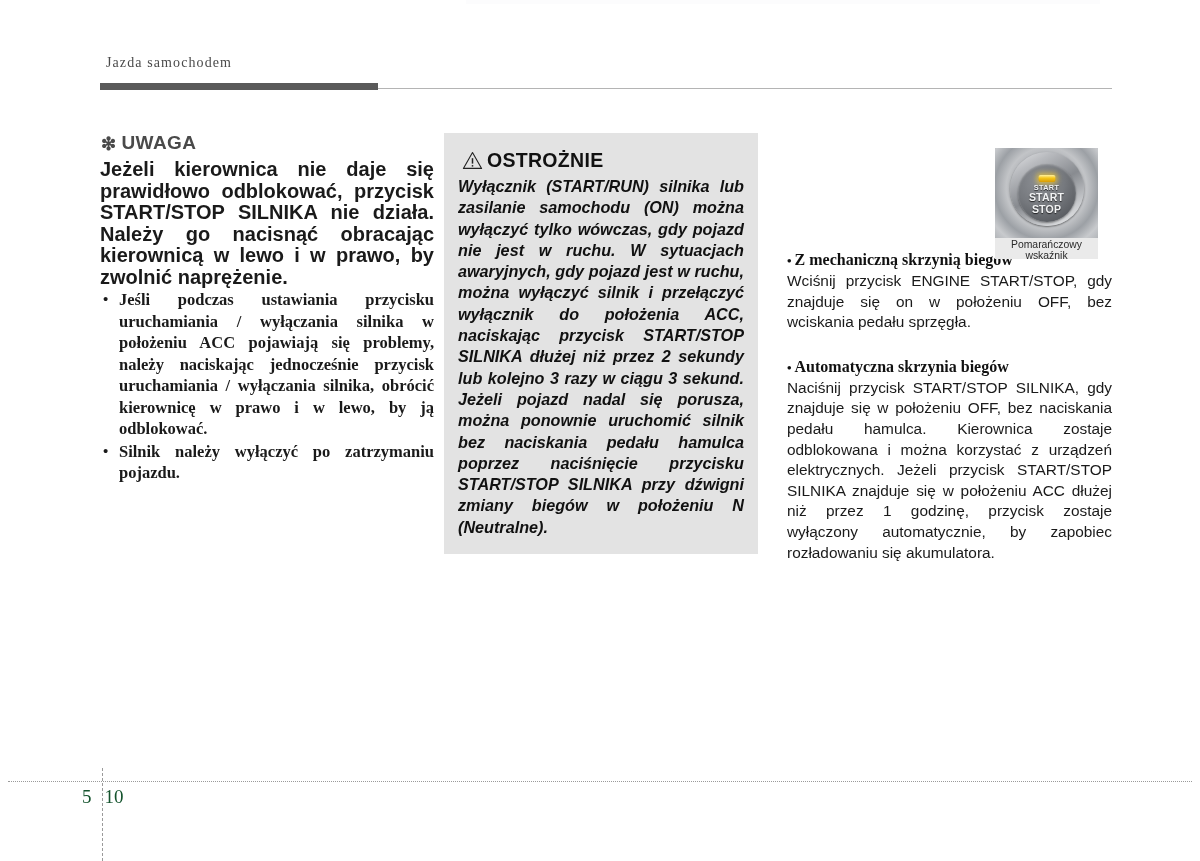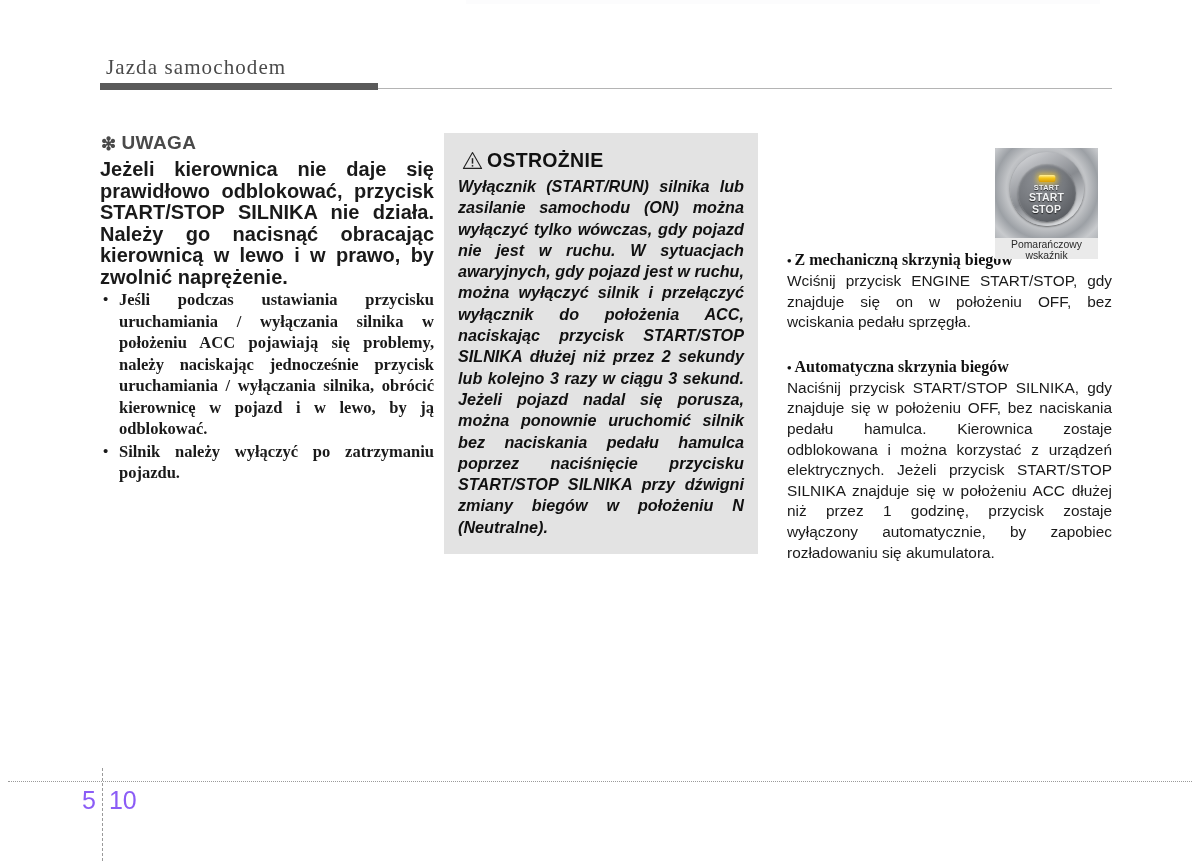--- a/index.html
+++ b/index.html
@@ -48,21 +48,21 @@
     left: 100px;
     top: 55px;
     width: 1012px;
     height: 34px;
   }
   .header-title {
     position: absolute;
     left: 6px;
     top: 0;
     font-family: "Liberation Serif", serif;
-    font-size: 21px;
+    font-size: 14px;
     letter-spacing: 1.1px;
     color: #4a4a4a;
     white-space: nowrap;
   }
   .header-rule-thick {
     position: absolute;
     left: 0;
     top: 28px;
     width: 278px;
     height: 7px;
@@ -277,23 +277,23 @@
     color: #1a1a1a;
     margin: 0;
   }
   .rc-gap { height: 25px; }
 
   
   .folio {
     position: absolute;
     left: 82px;
     top: 786px;
-    font-family: Liberation Sans, sans-serif;
-    font-size: 25px;
-    color: #8b5cf6;
+    font-family: Liberation Serif, serif;
+    font-size: 19px;
+    color: #14532d;
     white-space: nowrap;
   }
   .folio .chap { margin-right: 13px; }
 </style>
 </head>
 <body>
 
 <div class="page-top-tint"></div>
 <div class="fold-line-h"></div>
 <div class="fold-line-v"></div>
@@ -308,21 +308,21 @@
 
   <div class="note-head">
     <span class="glyph">❇</span><span>UWAGA</span>
   </div>
 
   <p class="note-body">Jeżeli kierownica nie daje się prawidłowo odblokować, przycisk START/STOP SILNIKA nie działa. Należy go nacisnąć obracając kierownicą w lewo i w prawo, by zwolnić naprężenie.</p>
 
   <ul class="note-list">
     <li>
       <span class="bul">•</span>
-      <span>Jeśli podczas ustawiania przycisku uruchamiania / wyłączania silnika w położeniu ACC pojawiają się problemy, należy naciskając jednocześnie przycisk uruchamiania / wyłączania silnika, obrócić kierownicę w pojazd i w lewo, by ją odblokować.</span>
+      <span>Jeśli podczas ustawiania przycisku uruchamiania / wyłączania silnika w położeniu ACC pojawiają się problemy, należy naciskając jednocześnie przycisk uruchamiania / wyłączania silnika, obrócić kierownicę w prawo i w lewo, by ją odblokować.</span>
     </li>
     <li>
       <span class="bul">•</span>
       <span>Silnik należy wyłączyć po zatrzymaniu pojazdu.</span>
     </li>
   </ul>
 
 </div>
 
 <div class="col col-mid">

